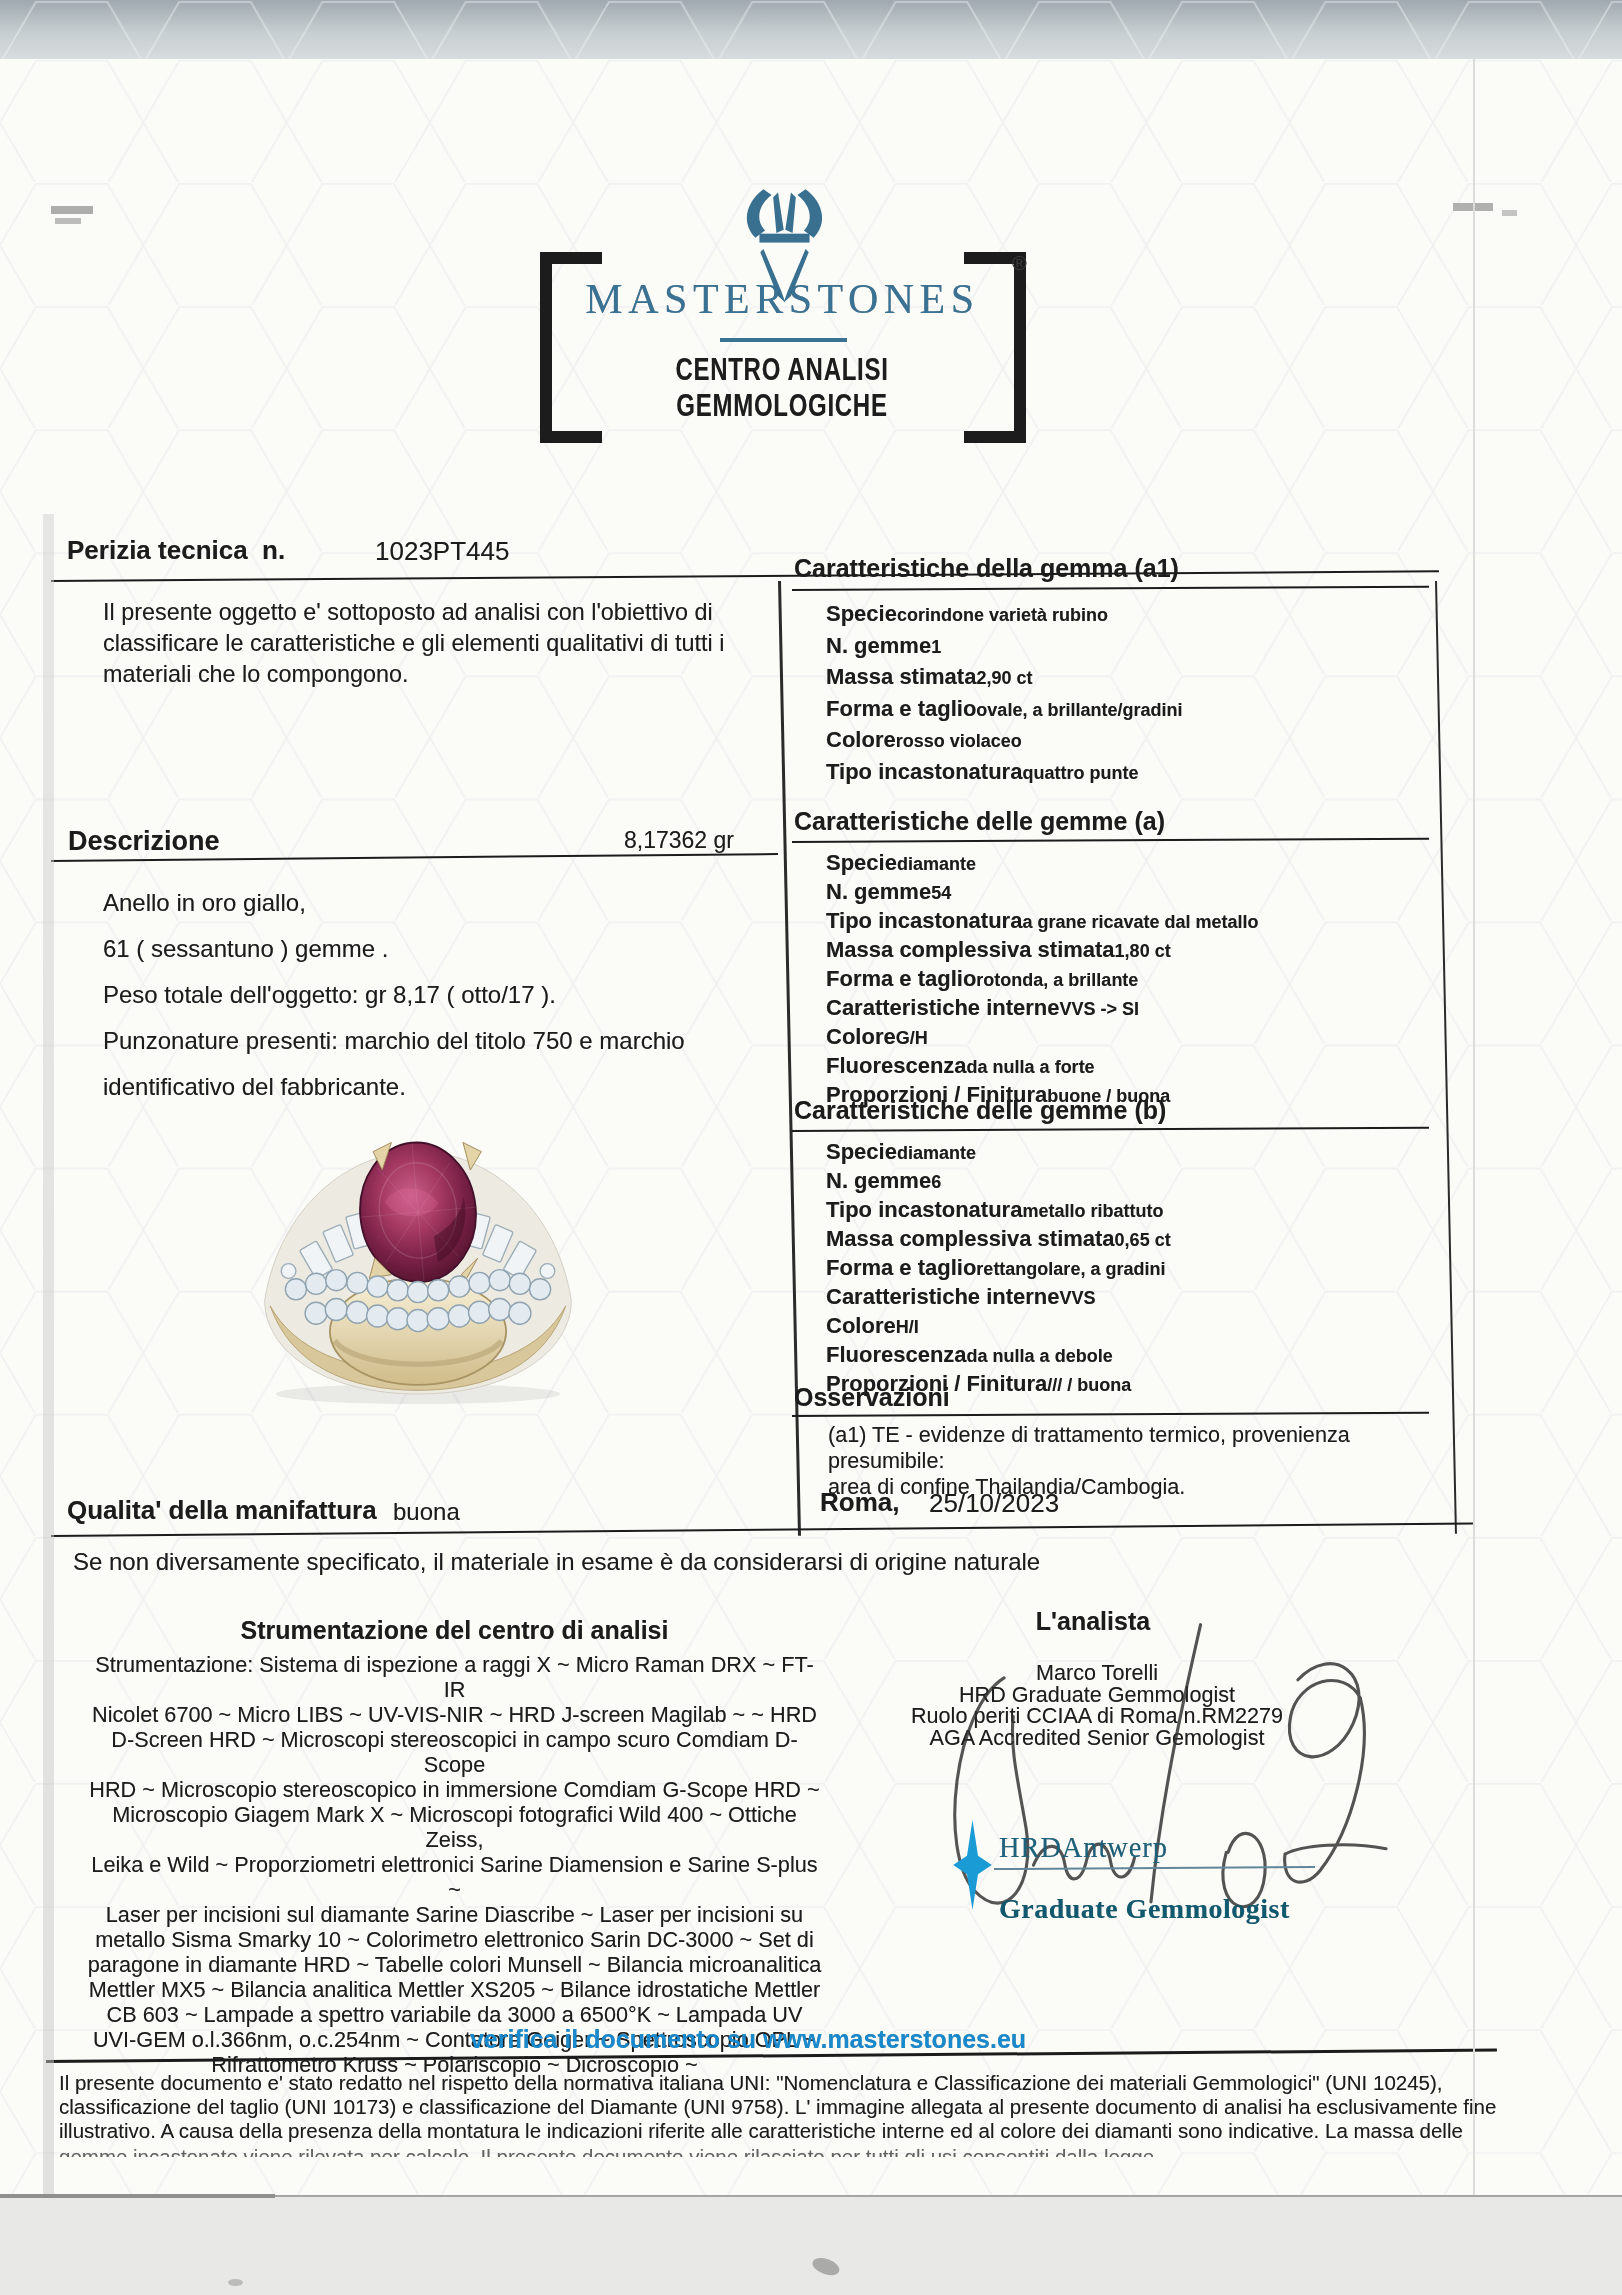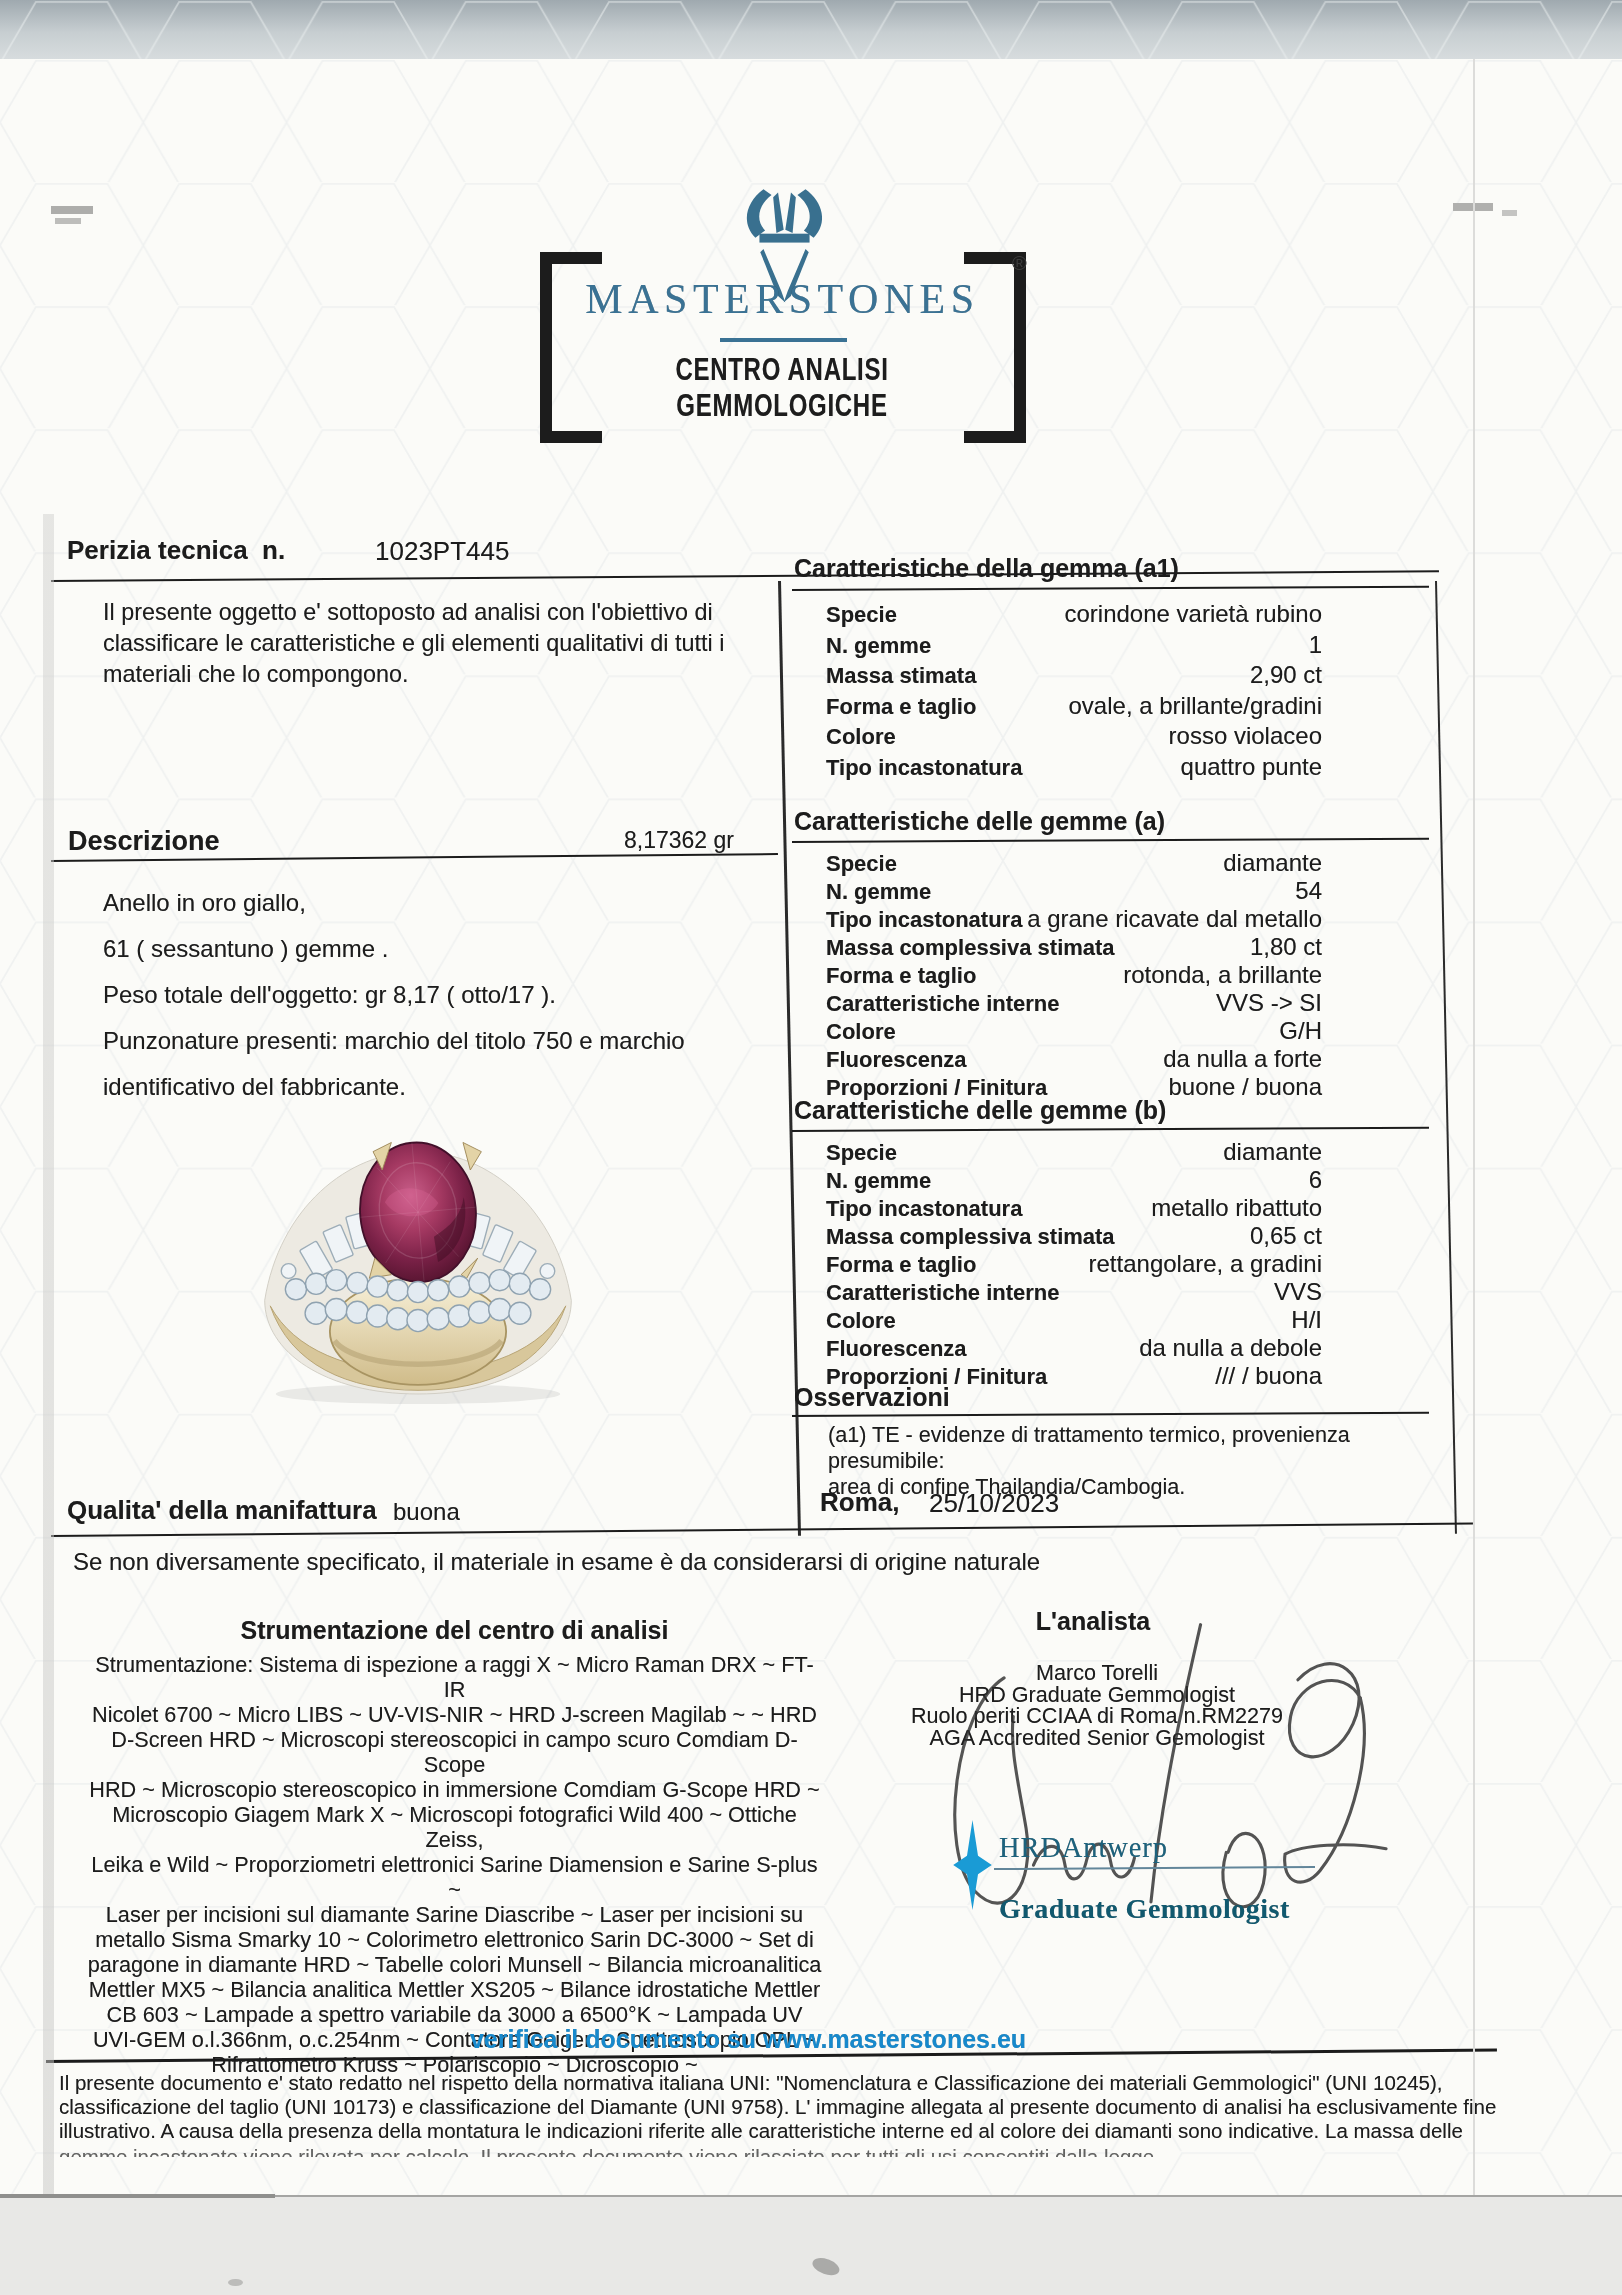--- a/index.html
+++ b/index.html
@@ -17,21 +17,21 @@
   .brand-sub{font-size:30px;color:#1d1d1d;text-align:center;transform:scale(.8,1.06);transform-origin:center top;letter-spacing:0.9px;font-weight:bold;}
   .bracket{width:50px;height:167px;border:0 solid #1c1c1c;}
   .bracket.l{border-left-width:12px;border-top-width:12px;border-bottom-width:12px;}
   .bracket.r{border-right-width:12px;border-top-width:12px;border-bottom-width:12px;}
   
   .sec-head{font-size:25px;font-weight:bold;}
   .sec-underline{height:0;border-top:2.8px solid #1c1c1c;transform:rotate(-0.3deg);transform-origin:left center;}
   .rows{width:606px;}
   .trow{display:flex;align-items:baseline;}
   .trow .lb{font-weight:bold;font-size:22px;white-space:pre;}
-  .trow .val{flex:1;text-align:right;padding-right:110px;font-size:24px;white-space:pre;}
+  .trow .val{flex:1;text-align:left;padding-right:110px;font-size:18px;white-space:pre;font-weight:bold;}
   .rows-a1 .trow{line-height:29.5px;}
   .rows-ab .trow{line-height:27px;}
   
   .intro{font-size:23.4px;line-height:31px;}
   .descbody{font-size:24px;line-height:46px;}
   .ossbody{font-size:21.6px;line-height:26px;}
   .natural{font-size:24px;text-align:left;}
   .strum-h{font-size:25px;font-weight:bold;text-align:center;}
   .strum-b{font-size:21.7px;line-height:25px;text-align:center;}
   .analyst-h{font-size:25px;font-weight:bold;text-align:center;}

